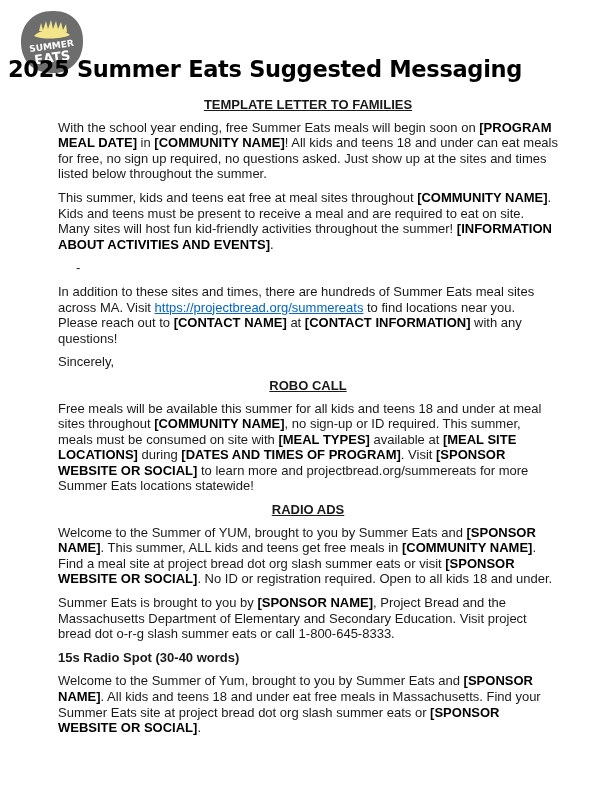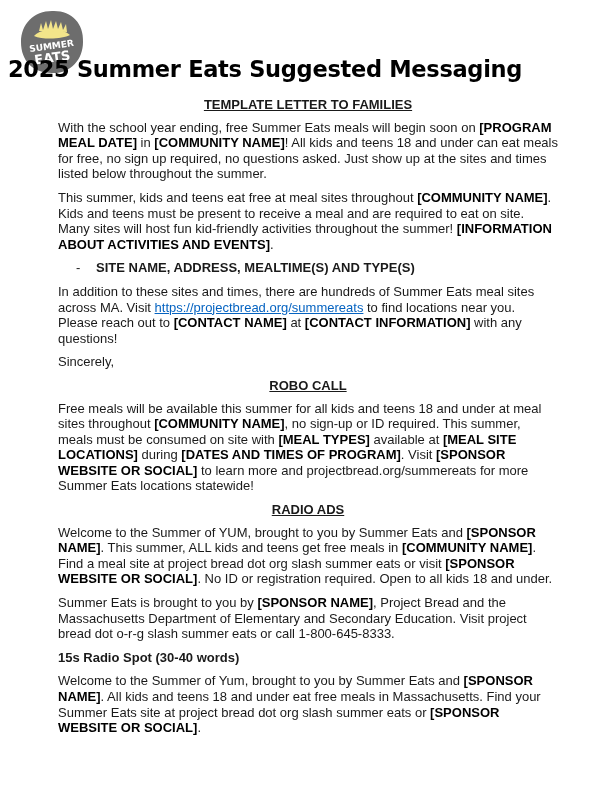--- a/index.html
+++ b/index.html
@@ -42,21 +42,20 @@
     <span>With the school year ending, free Summer Eats meals will begin soon on </span><b>[PROGRAM MEAL DATE]</b><span> in </span><b>[COMMUNITY NAME]</b><span>! All kids and teens 18 and under can eat meals for free, no sign up required, no questions asked. Just show up at the sites and times listed below throughout the summer.</span>
   </p>
 
   <p>
     <span>This summer, kids and teens eat free at meal sites throughout </span><b>[COMMUNITY NAME]</b><span>. Kids and teens must be present to receive a meal and are required to eat on site. Many sites will host fun kid-friendly activities throughout the summer! </span><b>[INFORMATION ABOUT ACTIVITIES AND EVENTS]</b><span>.</span>
   </p>
 
 
   <div class="bullet">
     <span class="dash">-</span>
-    <span>SITE NAME, ADDRESS, MEALTIME(S) AND TYPE(S)</span>
   </div>
 
   <p>
     <span>In addition to these sites and times, there are hundreds of Summer Eats meal sites across MA. Visit </span><a href="#">https://projectbread.org/summereats</a><span> to find locations near you. Please reach out to </span><b>[CONTACT NAME]</b><span> at </span><b>[CONTACT INFORMATION]</b><span> with any questions!</span>
   </p>
 
   <p>Sincerely,</p>
 
   <div class="heading">ROBO CALL</div>
 

